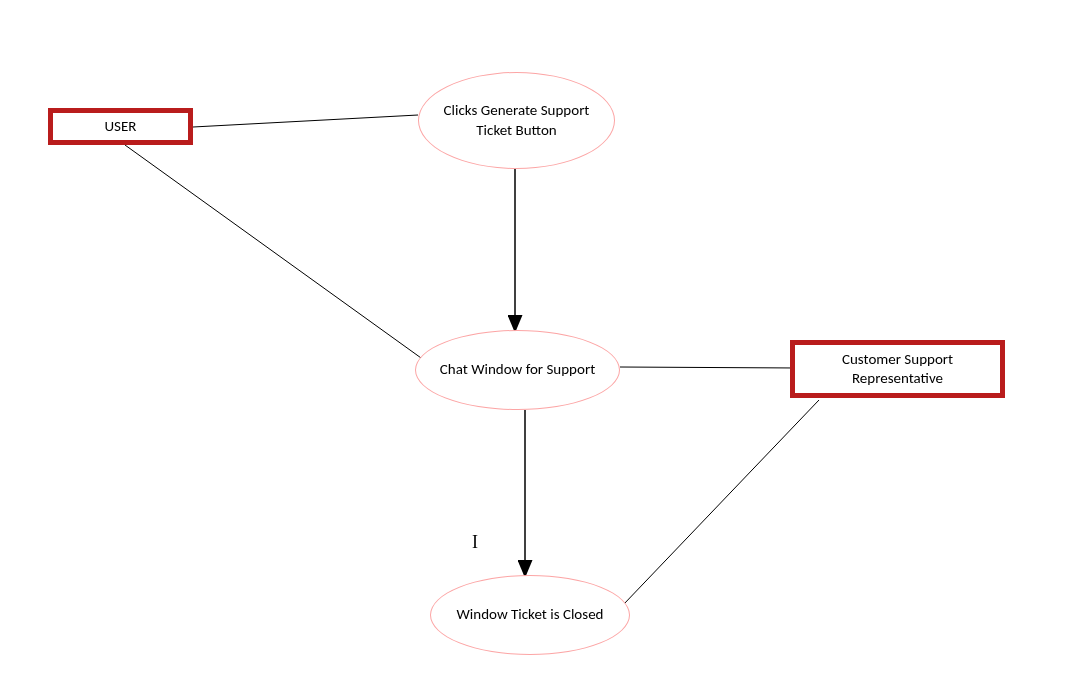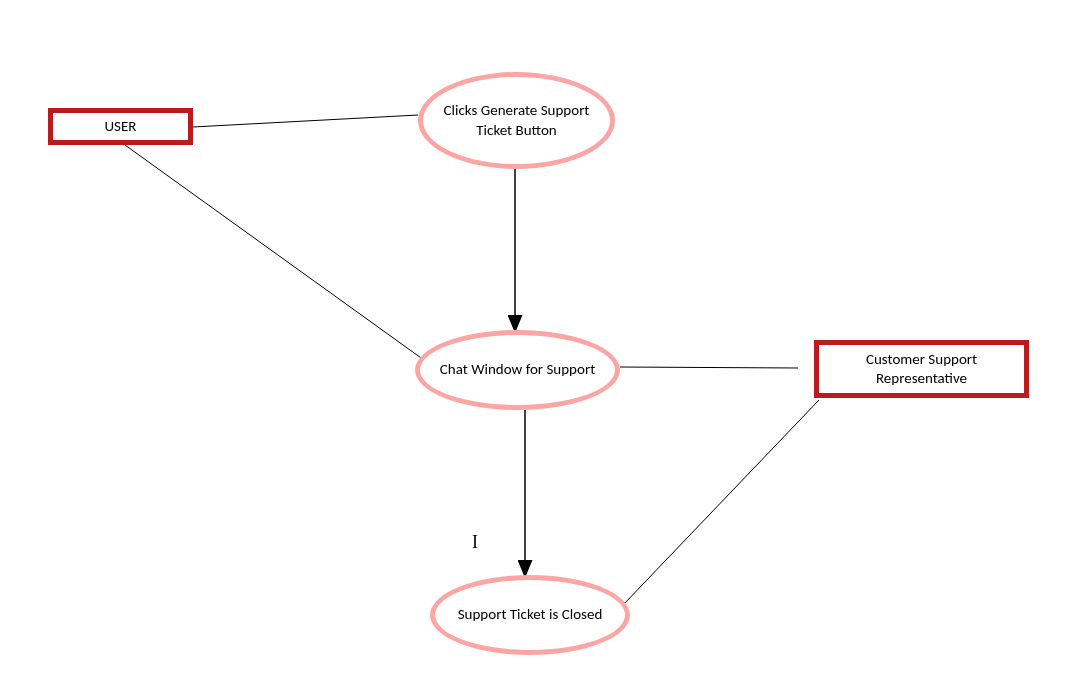--- a/index.html
+++ b/index.html
@@ -25,21 +25,21 @@
       align-items: center;
       justify-content: center;
       text-align: center;
       line-height: 1.3;
       background: #ffffff;
     }
     .rect {
       border: 5px solid #b91c1c;
     }
     .ellipse {
-      border: 5px solid #fca5a5;
+      border: 1px solid #fca5a5;
       border-radius: 50%;
       padding: 8px 14px;
       text-align: center;
     }
     .cursor-ibeam {
       position: absolute;
       font-family: serif;
       font-size: 18px;
       color: #000;
       user-select: none;
@@ -73,21 +73,21 @@
 </div>
 
 <div class="node ellipse" style="left:418px; top:72px; width:197px; height:97px;">
   <span>Clicks Generate Support Ticket Button</span>
 </div>
 
 <div class="node ellipse" style="left:415px; top:330px; width:205px; height:80px;">
   <span>Chat Window for Support</span>
 </div>
 
-<div class="node rect" style="left:814px; top:340px; width:215px; height:58px;">
+<div class="node rect" style="left:790px; top:340px; width:215px; height:58px;">
   <span>Customer Support Representative</span>
 </div>
 
 <div class="node ellipse" style="left:430px; top:575px; width:200px; height:80px;">
-  <span>Support Ticket is Closed</span>
+  <span>Window Ticket is Closed</span>
 </div>
 
 <span class="cursor-ibeam" style="left:472px; top:532px;">I</span>
 
 </body></html>

